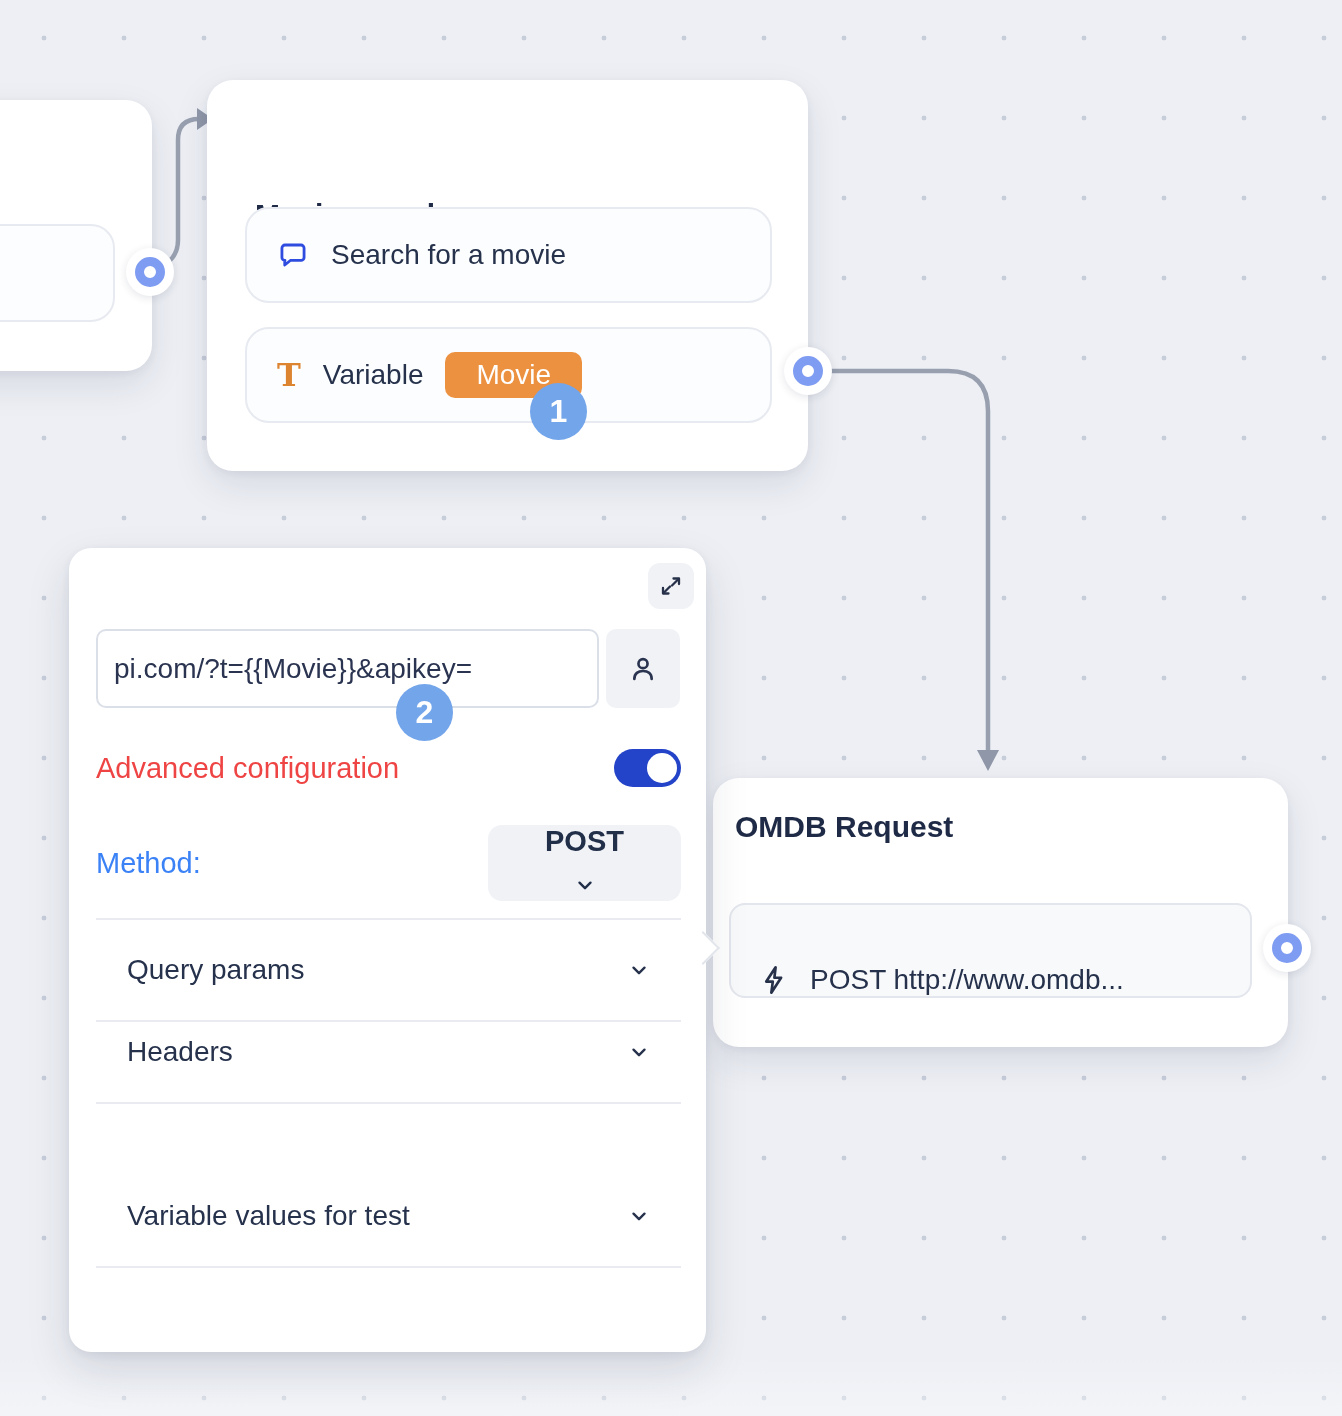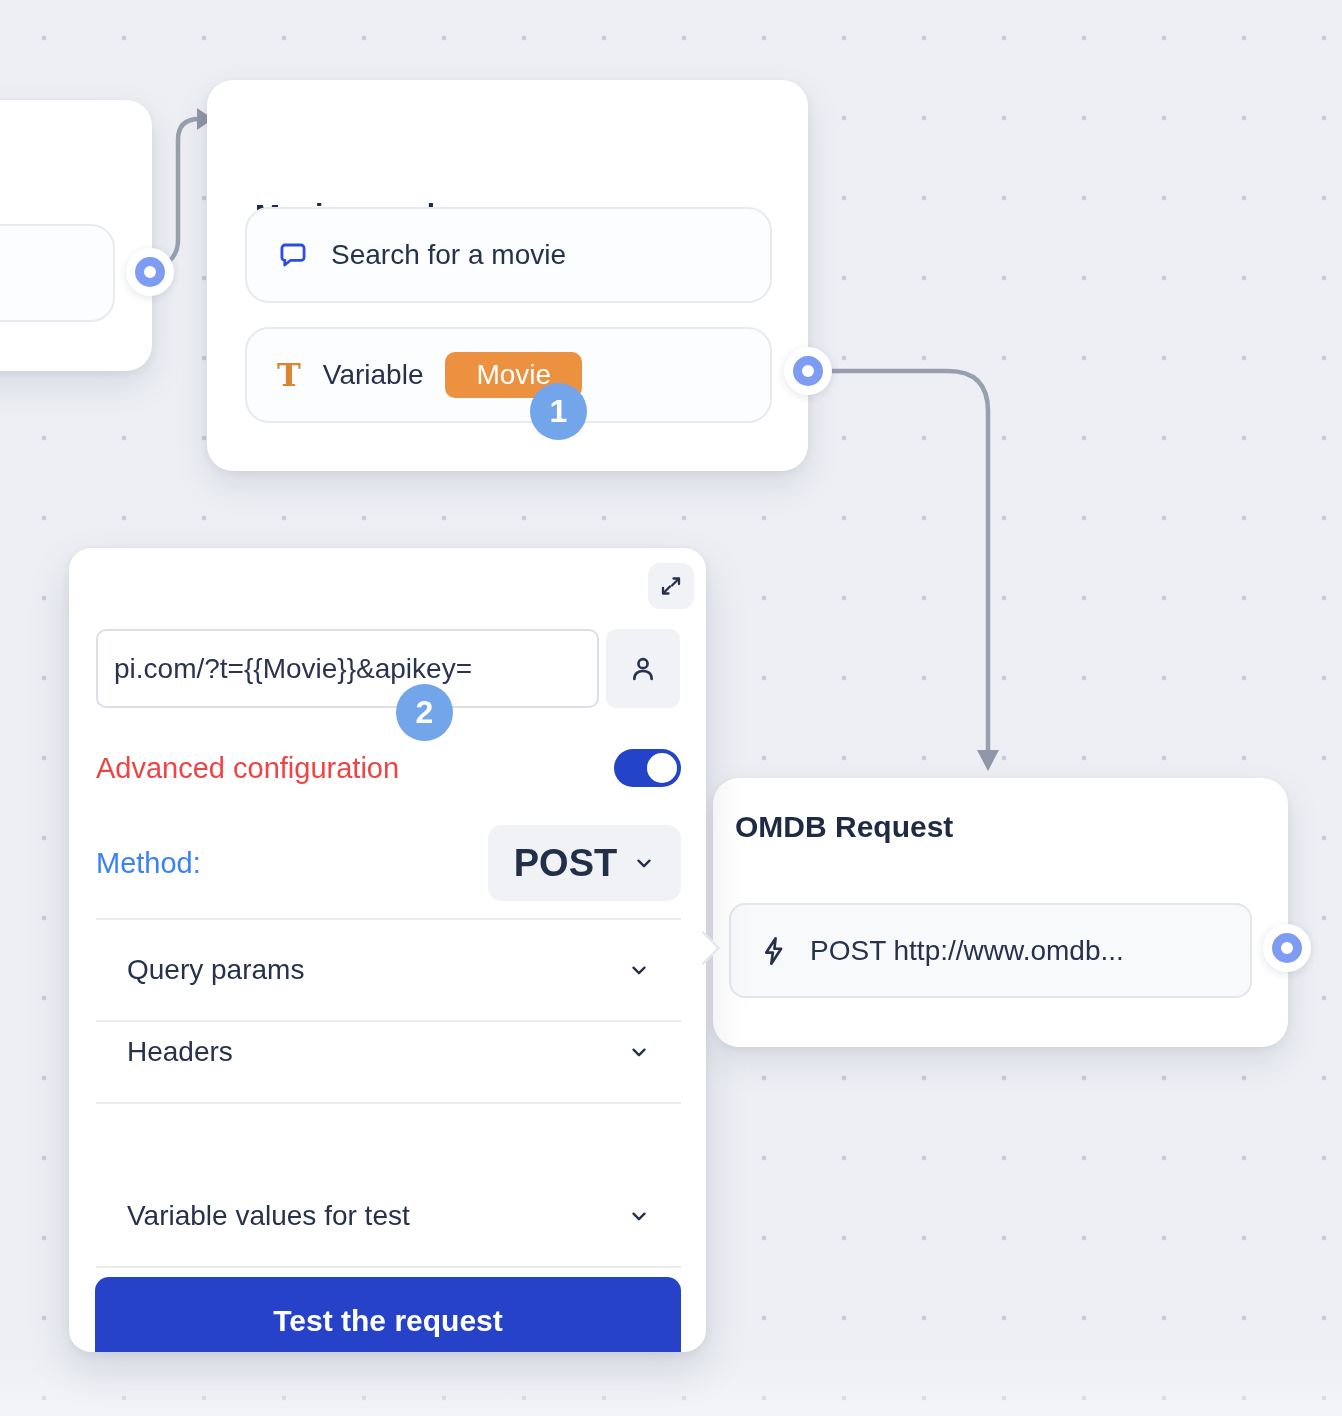--- a/index.html
+++ b/index.html
@@ -57,36 +57,36 @@
     background:#f0f2f6; border-radius:10px; display:flex; align-items:center; justify-content:center; }
   .adv-row { position:absolute; left:27px; top:195px; width:585px; height:50px;
     display:flex; align-items:center; justify-content:space-between; }
   .adv-label { font-size:29px; color:#ef4444; }
   .toggle { position:relative; width:67px; height:38px; border-radius:19px; background:#2343c8; }
   .toggle-knob { position:absolute; top:4px; left:33px; width:30px; height:30px; border-radius:50%; background:#ffffff; }
   .method-row { position:absolute; left:27px; top:277px; width:585px; height:76px;
     display:flex; align-items:center; justify-content:space-between; }
   .method-label { font-size:29px; color:#3b82f6; }
   .method-select { width:193px; height:76px; background:#f0f2f6; border-radius:14px;
-    display:flex; align-items:center; justify-content:center; gap:16px;
-    font-size:38px; font-weight:700; color:#222f49; }
+    display:flex; align-items:center; gap:16px;
+    font-size:29px; font-weight:700; color:#222f49;flex-direction:column; }
   .top-divider { position:absolute; left:27px; top:370px; width:585px; height:2px; background:#e9ebf0; }
   .section-row { position:absolute; left:27px; width:585px; height:102px;
     display:flex; align-items:center; justify-content:space-between;
     padding:0 31px; border-bottom:2px solid #e9ebf0;
     font-size:28px; color:#26324c; }
   .test-btn { position:absolute; left:26px; top:729px; width:586px; height:90px;
     background:#2642c8; border-radius:14px; display:flex; align-items:center; justify-content:center;
     color:#ffffff; font-size:30px; font-weight:700; padding-bottom:2px; }
 
   
   .omdb-card { left:713px; top:778px; width:575px; height:269px; z-index:4; }
   .omdb-title { left:22px; top:32px; }
   .omdb-row { left:729px; top:903px; width:523px; height:95px; z-index:4;
-    background:#f8f9fb; border-color:#e3e6ec; border-radius:16px; padding-left:27px; gap:20px; }
+    background:#f8f9fb; border-color:#e3e6ec; border-radius:16px; padding-left:27px; gap:20px;align-items:flex-end; }
 
   .notch { position:absolute; left:691px; top:936px; width:24px; height:24px; background:#ffffff;
     border-top:2px solid #e2e5eb; border-right:2px solid #e2e5eb;
     transform:rotate(45deg); z-index:6; }
 
   
   .dot-halo { position:absolute; width:48px; height:48px; border-radius:50%; background:#ffffff;
     box-shadow:0 2px 8px rgba(30,42,74,0.12); z-index:8; }
   .dot-ring { position:absolute; width:30px; height:30px; border-radius:50%;
     background:#ffffff; border:9px solid #7e9cf2; z-index:9; }
@@ -185,23 +185,20 @@
         <polyline points="6,9.5 12,15.5 18,9.5" fill="none" stroke="#26324c" stroke-width="2.6" stroke-linecap="round" stroke-linejoin="round"></polyline>
       </svg>
     </div>
     <div class="section-row" style="top:618px;">
       <span>Variable values for test</span>
       <svg width="22" height="22" viewBox="0 0 24 24">
         <polyline points="6,9.5 12,15.5 18,9.5" fill="none" stroke="#26324c" stroke-width="2.6" stroke-linecap="round" stroke-linejoin="round"></polyline>
       </svg>
     </div>
 
-    <div class="test-btn">
-      <span>Test the request</span>
-    </div>
   </div>
 
   <div class="notch"></div>
 
   <div class="card omdb-card">
     <div class="node-title omdb-title">OMDB Request</div>
   </div>
   <div class="node-row omdb-row">
     <svg width="32" height="32" viewBox="0 0 24 24">
       <path d="M13.2 2.5 L6.2 13.2 h4.9 l-1.1 8.3 7.3 -11.2 h-5 z" fill="none" stroke="#27324a" stroke-width="2" stroke-linejoin="round"></path>

